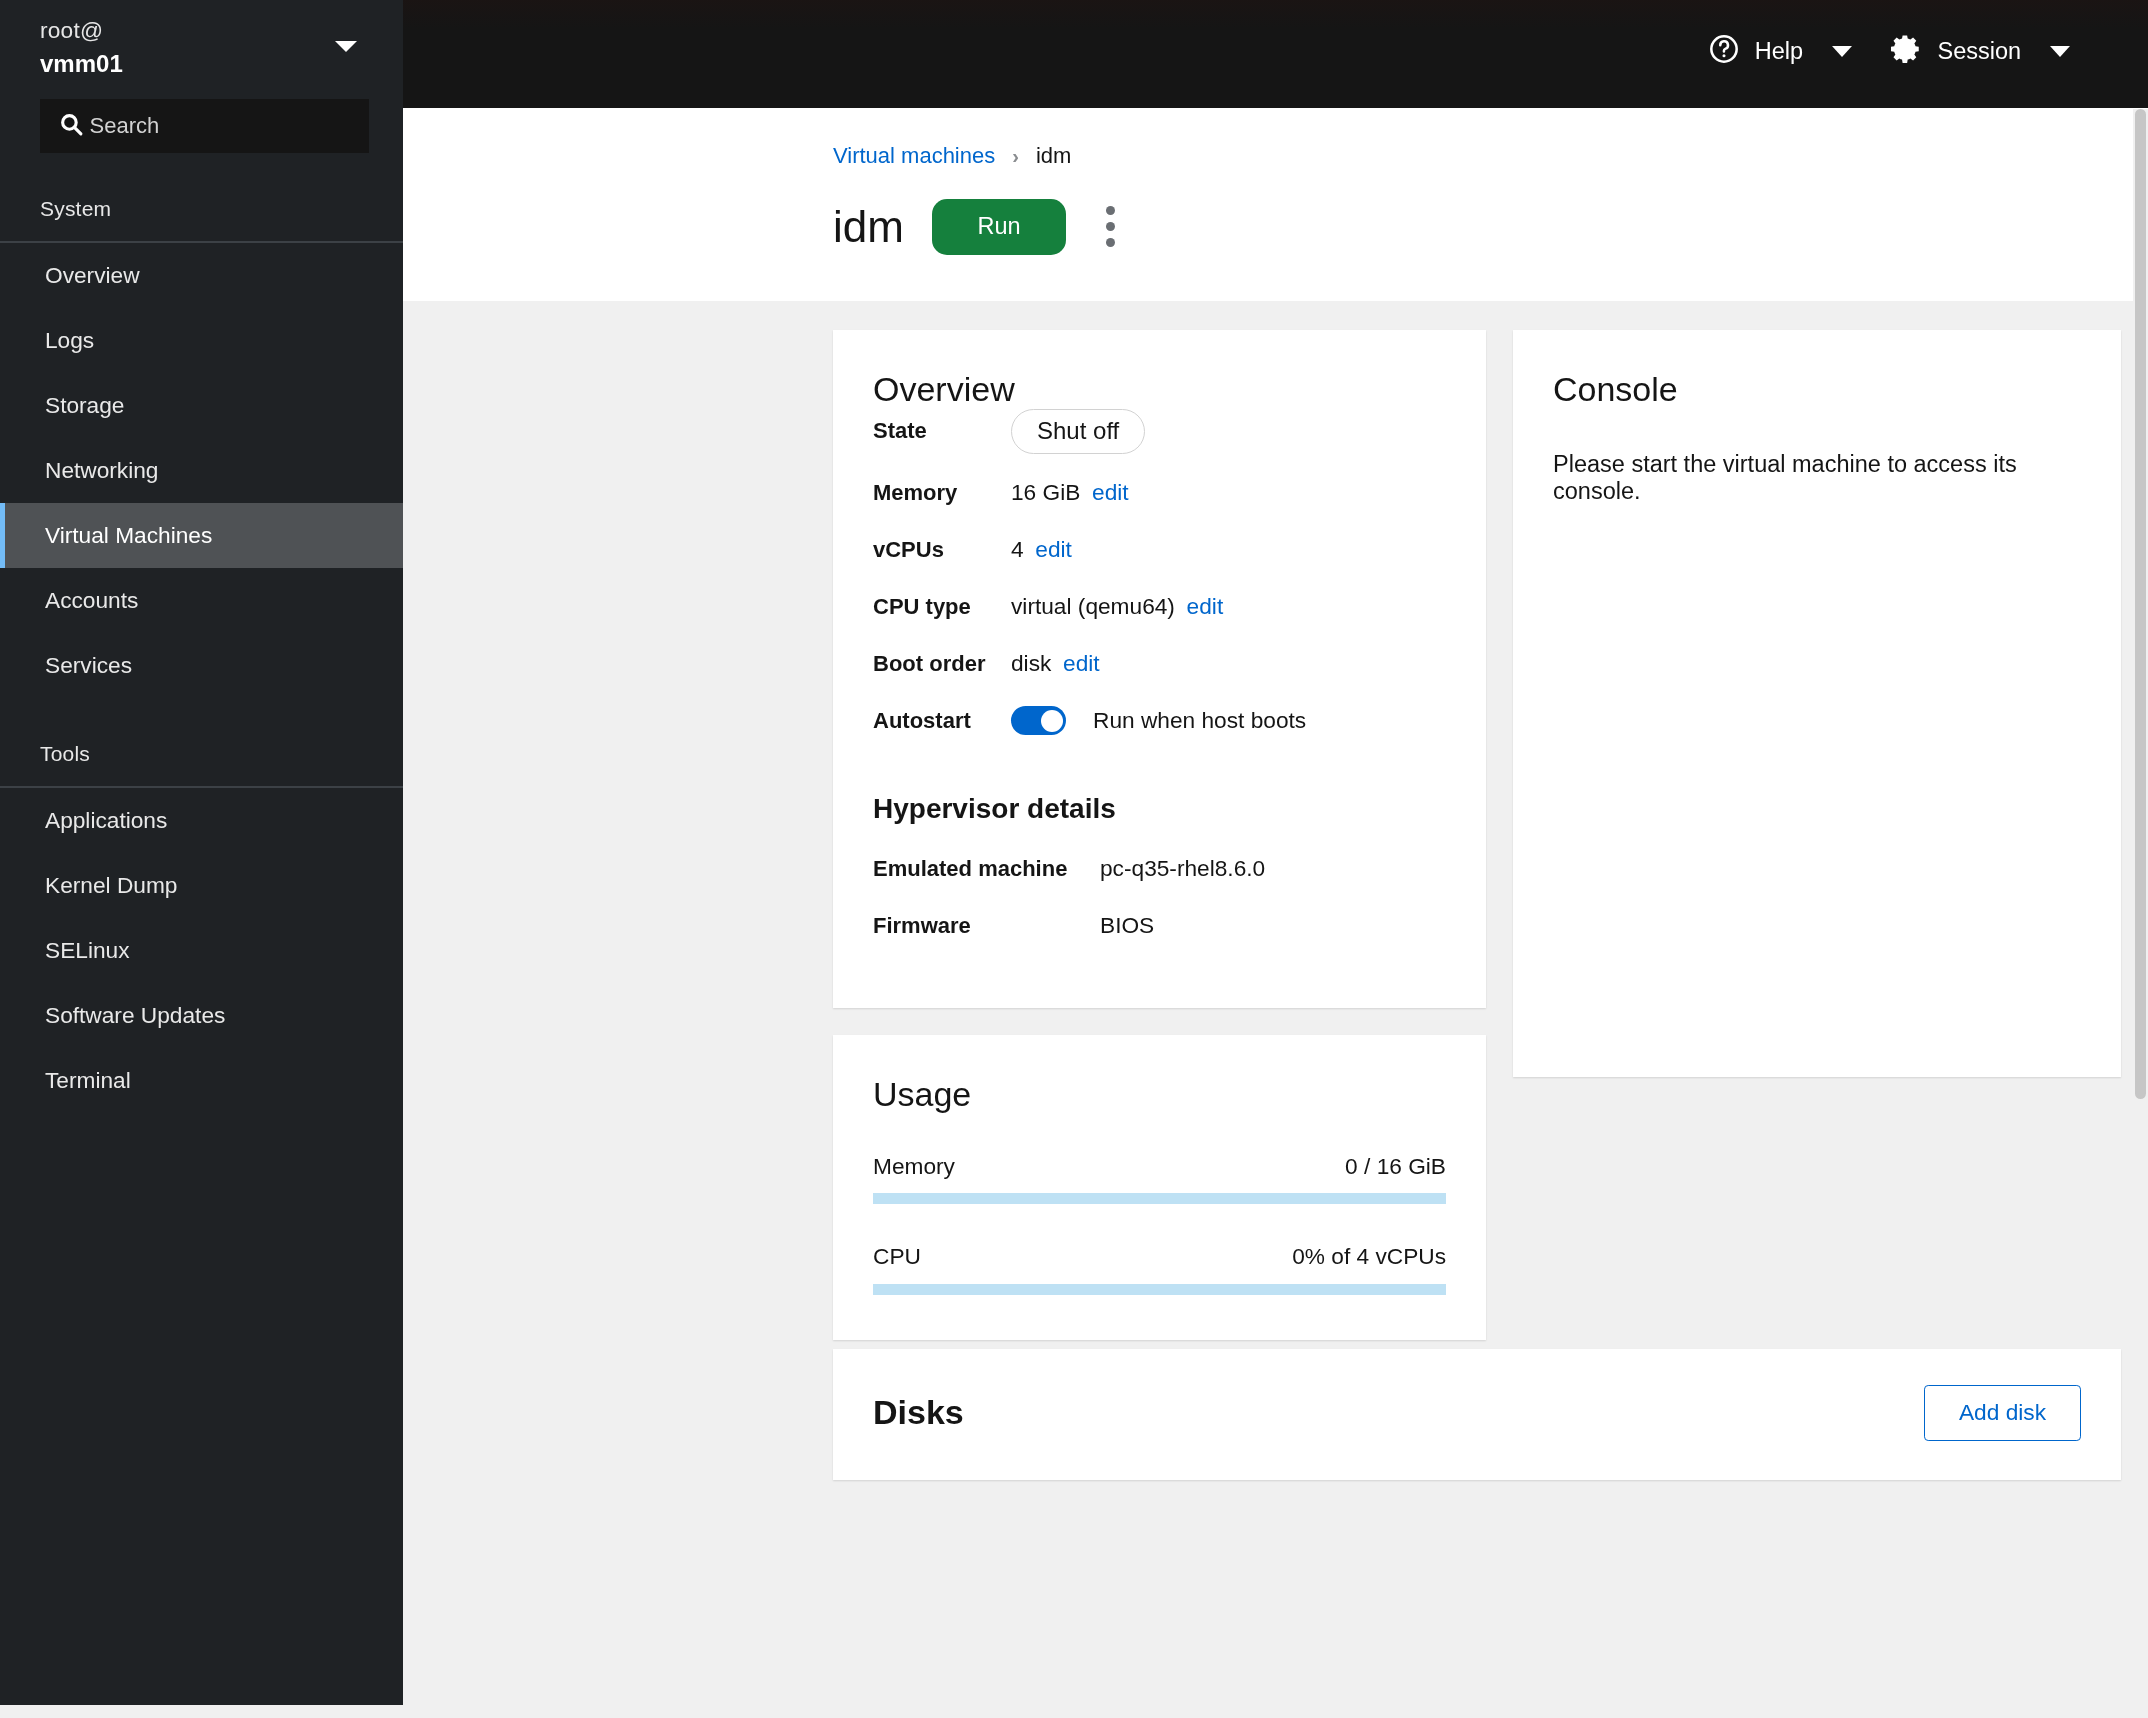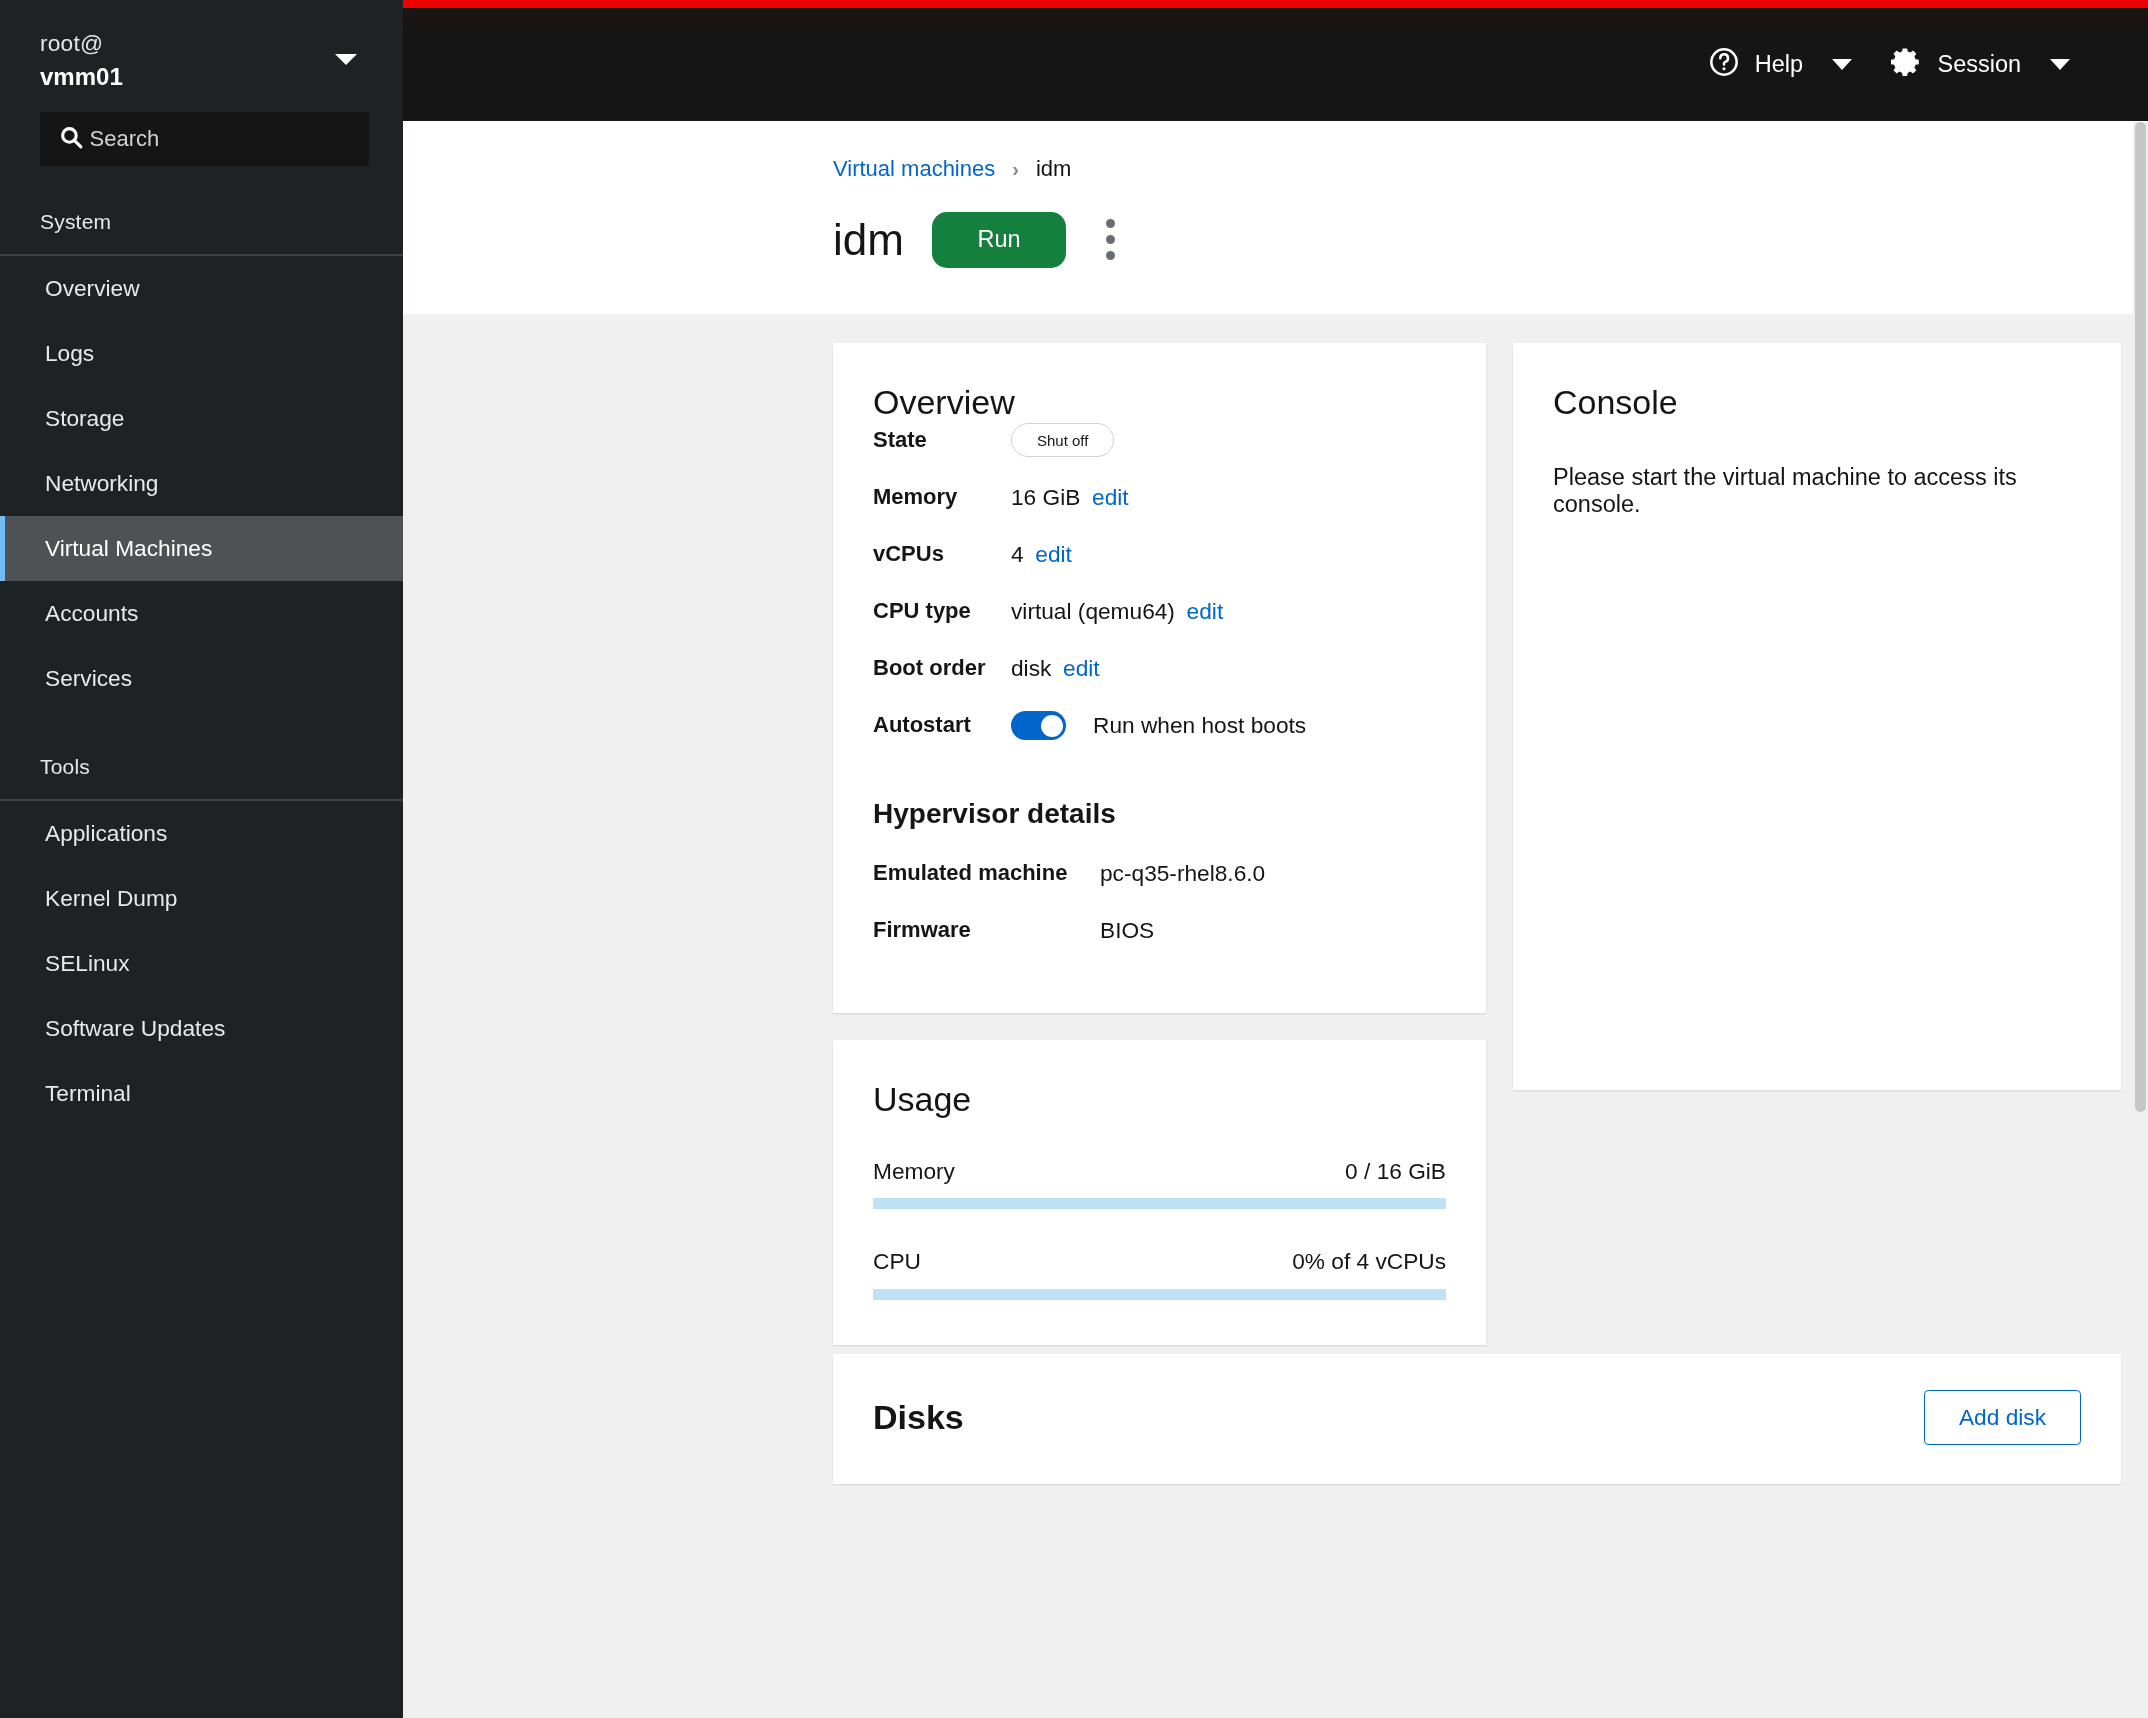--- a/index.html
+++ b/index.html
@@ -1,21 +1,21 @@
 <!DOCTYPE html>
 <html style="font-size:13.4px"><head>
 <meta charset="utf-8">
 <style>
   * { box-sizing: border-box; margin: 0; padding: 0; }
   html, body {
     width: 2148px; height: 1718px;
     font-family: "Liberation Sans", sans-serif;
     background: #f0f0f0; overflow: hidden;
   }
-  #app { position: relative; width: 2148px; height: 1692px; display: flex; }
+  #app { position: relative; width: 2148px; height: 1692px; display: flex; align-items: center; }
 
   
   #sidebar {
     width: 403px; flex: 0 0 403px; height: 1718px;
     background: #1f2225; color: #fff;
     display: flex; flex-direction: column;
     position: relative; z-index: 5;
   }
   .host-switcher {
     padding: 30px 34px 22px 40px;
@@ -113,21 +113,21 @@
   
   .card-overview { padding: 40px 40px 44px 40px; }
   .section-sub { font-size: 25px; color: #151515; margin: 39px 0 22px 0; }
   .kv { display: flex; align-items: center; margin-bottom: 20px; min-height: 37px; }
   .kv-key { width: 138px; flex: 0 0 138px; font-size: 22px; font-weight: 700; color: #151515; }
   .kv-val { font-size: 22.7px; color: #151515; display: flex; align-items: center; gap: 11.7px; }
   .link { color: #06c; cursor: pointer; }
   .pill {
     display: inline-flex; align-items: center; justify-content: center;
     border: 1.7px solid #d2d2d2; border-radius: 838px; background: #fff;
-    padding: 7.6px 25px; font-size: 15px; color: #151515;
+    padding: 7.6px 25px; font-size: 24px; color: #151515;
   }
   .toggle {
     width: 55px; height: 28.5px; border-radius: 838px; background: #06c;
     position: relative; cursor: pointer; flex: 0 0 55px;
   }
   .toggle .knob {
     position: absolute; top: 3.4px; right: 3.4px; width: 22px; height: 22px;
     border-radius: 50%; background: #fff;
   }
   .kv-val.toggle-row { gap: 27px; }

